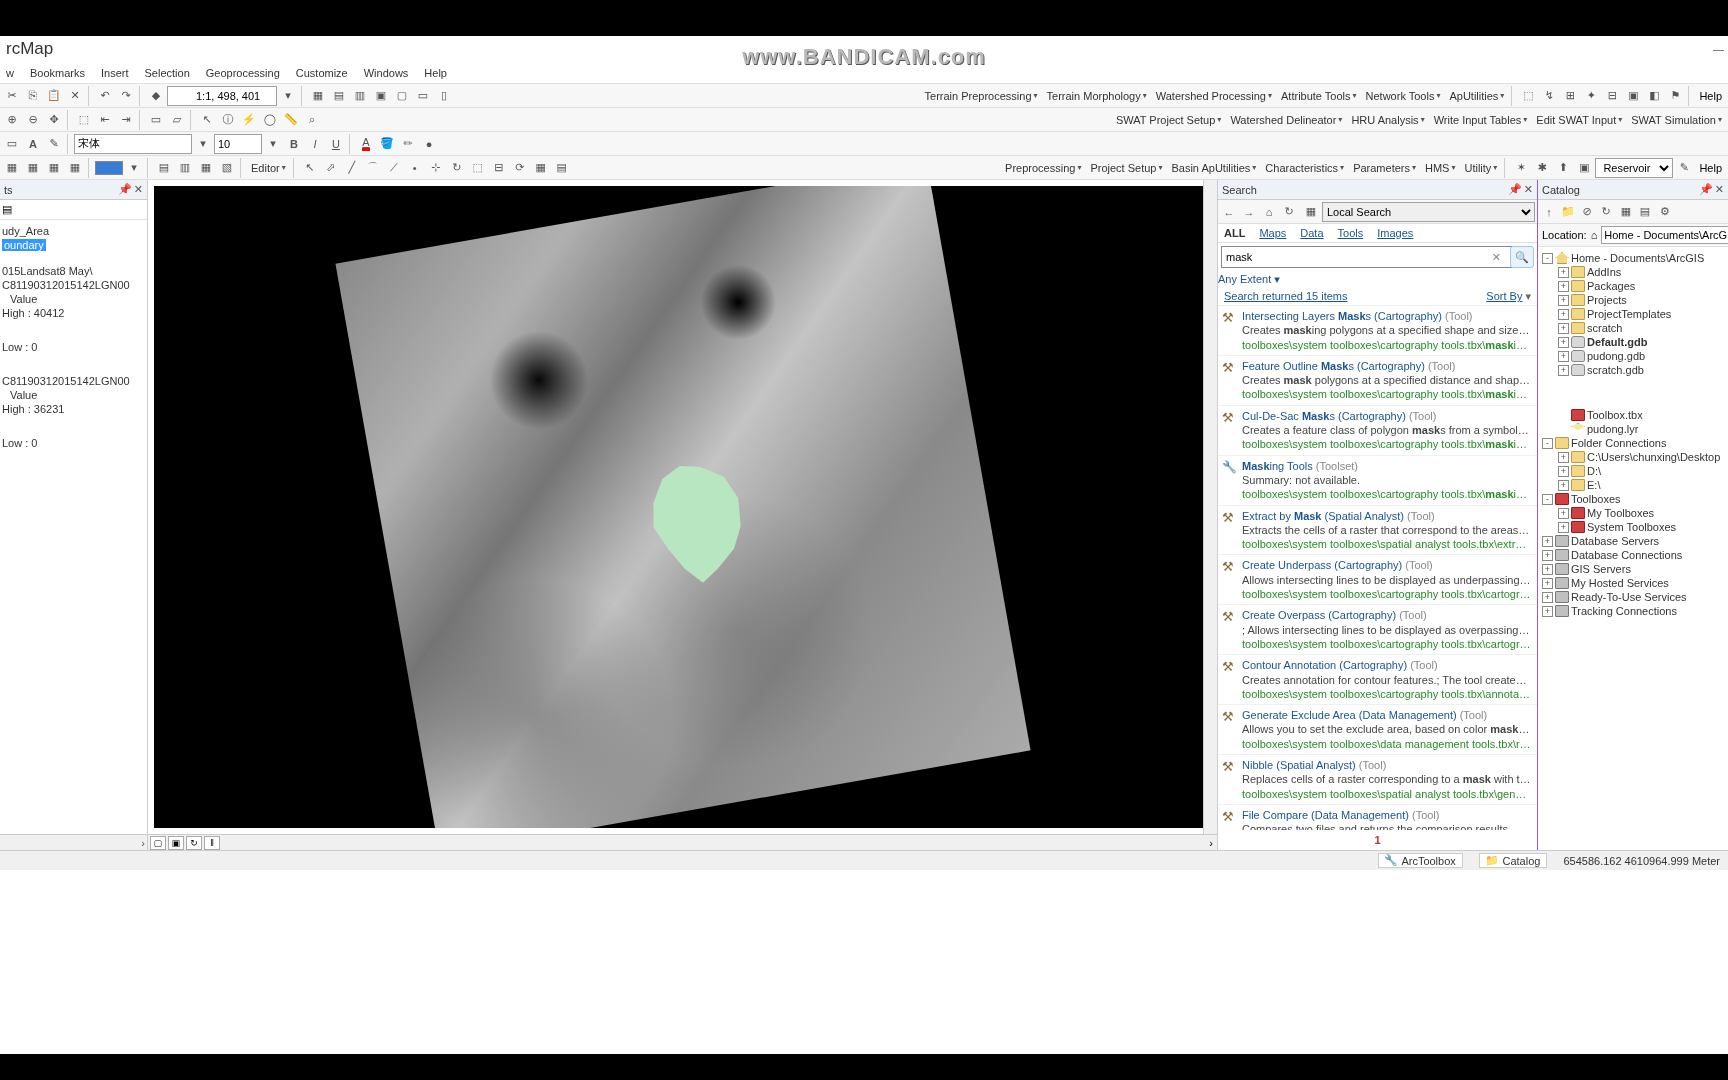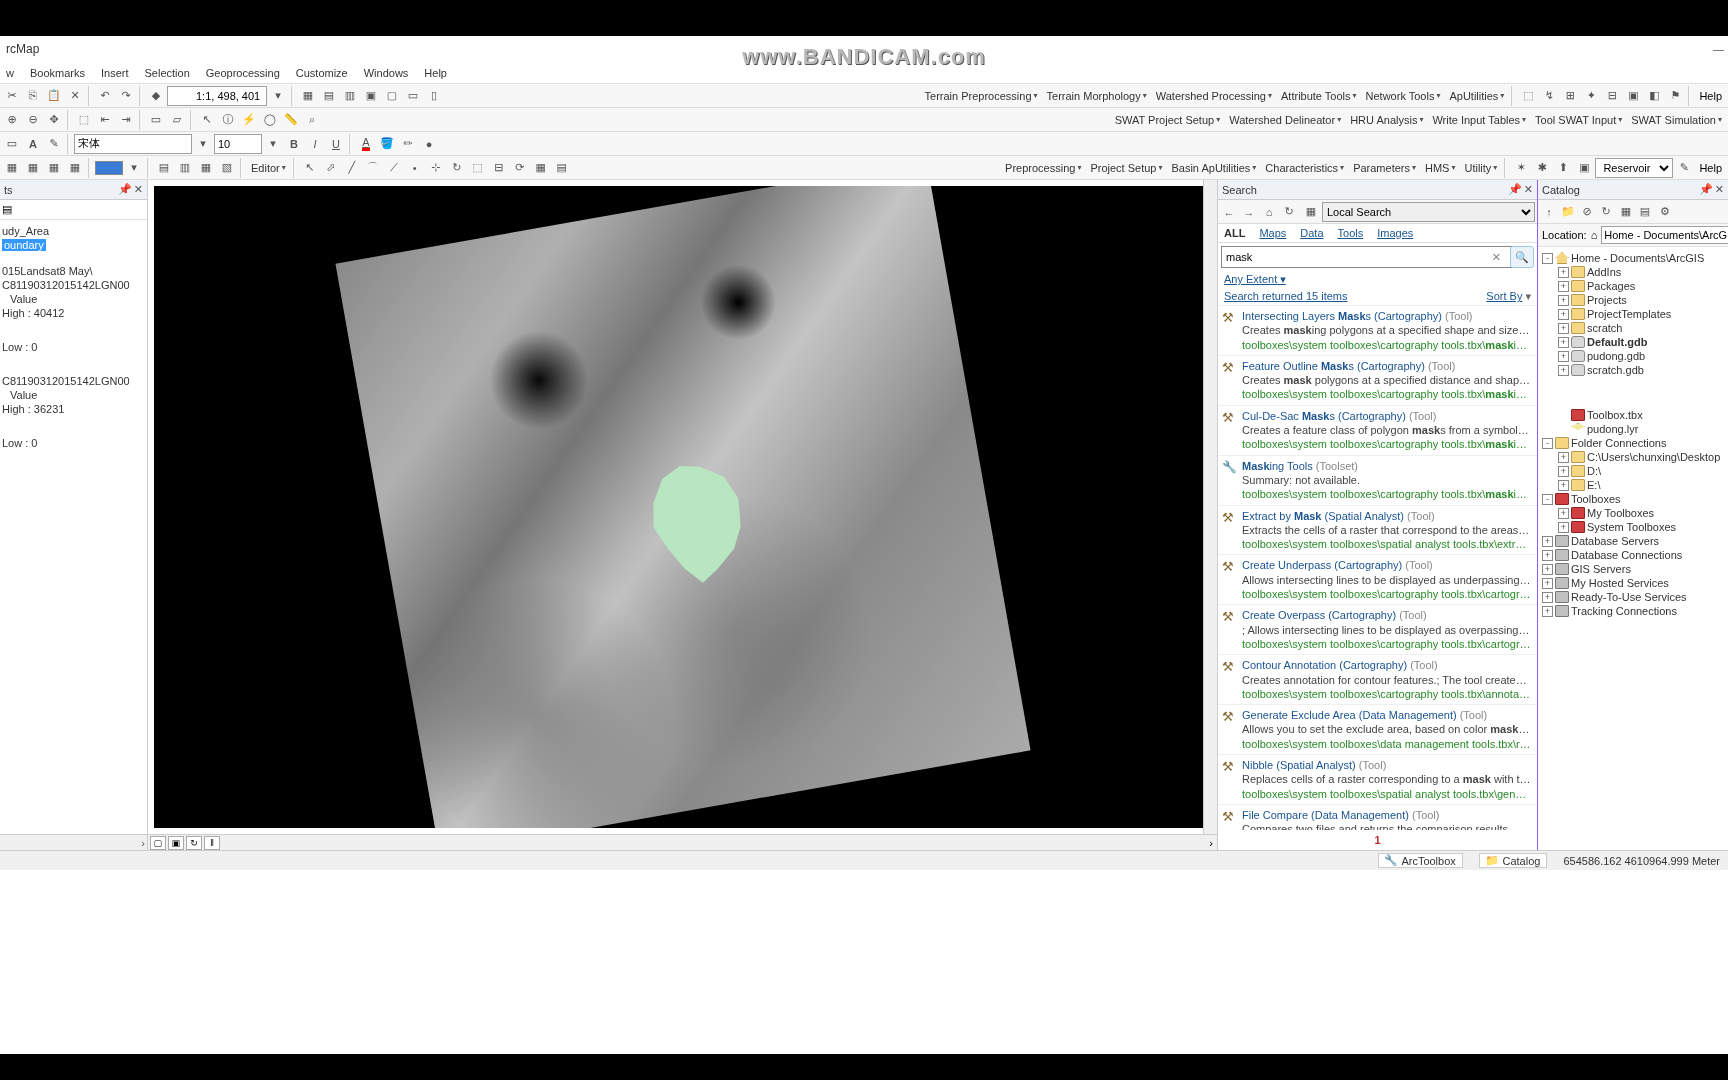--- a/index.html
+++ b/index.html
@@ -4,21 +4,21 @@
 <style>
 * { margin: 0; padding: 0; box-sizing: border-box; font-family: "Segoe UI", Tahoma, sans-serif; font-size: 11px; }
 body { background: #fff; width: 1728px; height: 1080px; overflow: hidden; position: relative; }
 
 .black-bar-top { background: #000; height: 36px; width: 100%; }
 .black-bar-bottom { position: absolute; bottom: 0; background: #000; height: 26px; width: 100%; }
 
 .watermark { position: absolute; top: 44px; left: 50%; transform: translateX(-50%); color: #b9b9b9; font-size: 22px; font-weight: bold; font-family: Arial; letter-spacing: 1px; text-shadow: 1px 1px 0 #555; z-index: 50; }
 
 .titlebar { background: #fff; height: 26px; display: flex; align-items: center; padding: 0 6px; position: relative; }
-.titlebar .title { font-size: 12px; color: #333; }
+.titlebar .title { font-size: 17px; color: #333; }
 .titlebar .wincontrols { position: absolute; right: 4px; display: flex; gap: 18px; color: #555; }
 
 .menubar { background: #fff; height: 22px; display: flex; align-items: center; gap: 16px; padding: 0 6px; border-bottom: 1px solid #e0e0e0; }
 .menubar span { color: #333; cursor: default; }
 
 .toolbar { background: #f7f7f7; min-height: 24px; display: flex; align-items: center; gap: 1px; padding: 1px 2px; border-bottom: 1px solid #dcdcdc; flex-wrap: nowrap; }
 .toolbar .sep { width: 4px; height: 20px; border-left: 1px solid #ccc; margin: 0 2px; }
 .toolbar .btn { width: 20px; height: 20px; display: flex; align-items: center; justify-content: center; color: #555; border: 1px solid transparent; border-radius: 2px; cursor: pointer; }
 .toolbar input[type=text], .toolbar select { height: 20px; border: 1px solid #a0a0a0; padding: 0 3px; background: #fff; }
 .toolbar .menulbl { color: #333; padding: 0 4px; white-space: nowrap; display: flex; align-items: center; cursor: default; }
@@ -67,21 +67,21 @@
 .search-nav { height: 24px; border-bottom: 1px solid #dcdcdc; display: flex; align-items: center; gap: 2px; padding: 0 2px; background: #f7f7f7; }
 .search-nav .btn { width: 18px; height: 18px; display:flex; align-items:center; justify-content:center; color:#555; }
 .search-nav select { flex: 1; height: 20px; border: 1px solid #a0a0a0; }
 .search-tabs { display: flex; gap: 14px; padding: 3px 6px; border-bottom: 1px solid #e0e0e0; }
 .search-tabs span { color: #1a5490; text-decoration: underline; cursor: pointer; }
 .search-tabs .active { color: #333; font-weight: bold; text-decoration: none; }
 .search-box { display: flex; padding: 3px; gap: 3px; }
 .search-box input { flex: 1; height: 22px; border: 1px solid #888; padding: 0 4px; }
 .search-box .clear { position: relative; margin-left: -24px; margin-right: 6px; align-self: center; color: #888; cursor: pointer; }
 .search-box .go { width: 24px; height: 22px; border: 1px solid #a0c8e8; background: #eaf3fb; border-radius: 3px; display:flex; align-items:center; justify-content:center; color: #1a5490; }
-.search-meta { padding: 2px 6px; color: #1a5490; text-decoration: underline; cursor: pointer; }
+.search-meta { padding: 2px 0; color: #1a5490; cursor: pointer; }
 .search-row { padding: 2px 6px; display: flex; justify-content: space-between; color: #666; border-bottom: 1px solid #eee; }
 .search-row a { color: #1a5490; text-decoration: underline; cursor: pointer; }
 .results { overflow-y: auto; flex: 1; }
 .results::-webkit-scrollbar { width: 14px; }
 .results::-webkit-scrollbar-track { background: #f0f0f0; }
 .results::-webkit-scrollbar-thumb { background: #c6c6c6; border: 1px solid #aaa; }
 .result { padding: 3px 6px 3px 24px; border-bottom: 1px solid #f0f0f0; position: relative; line-height: 1.3; }
 .result .ricon { position: absolute; left: 4px; top: 4px; width: 16px; height: 16px; }
 .result .rtitle { color: #1a5490; cursor: pointer; }
 .result .rtitle b { font-weight: bold; }
@@ -147,21 +147,21 @@
 <div class="toolbar">
   <span class="btn">✂</span>
   <span class="btn">⎘</span>
   <span class="btn">📋</span>
   <span class="btn">✕</span>
   <span class="sep"></span>
   <span class="btn">↶</span>
   <span class="btn">↷</span>
   <span class="sep"></span>
   <span class="btn">◆</span>
-  <input type="text" style="width: 100px; padding-left: 28px;" value="1:1, 498, 401">
+  <input type="text" style="width: 110px; padding-left: 28px;" value="1:1, 498, 401">
   <span class="btn">▾</span>
   <span class="sep"></span>
   <span class="btn">▦</span>
   <span class="btn">▤</span>
   <span class="btn">▥</span>
   <span class="btn">▣</span>
   <span class="btn">▢</span>
   <span class="btn">▭</span>
   <span class="btn">▯</span>
   <div style="flex:1"></div>
@@ -200,21 +200,21 @@
   <span class="btn">ⓘ</span>
   <span class="btn">⚡</span>
   <span class="btn">◯</span>
   <span class="btn">📏</span>
   <span class="btn">⌕</span>
   <div style="flex:1"></div>
   <span class="menulbl">SWAT Project Setup</span>
   <span class="menulbl">Watershed Delineator</span>
   <span class="menulbl">HRU Analysis</span>
   <span class="menulbl">Write Input Tables</span>
-  <span class="menulbl">Tool SWAT Input</span>
+  <span class="menulbl">Edit SWAT Input</span>
   <span class="menulbl">SWAT Simulation</span>
 </div>
 
 <div class="toolbar">
   <span class="btn">▭</span>
   <span class="btn" style="font-weight:bold">A</span>
   <span class="btn">✎</span>
   <span class="sep"></span>
   <input type="text" style="width: 118px;" value="宋体">
   <span class="btn">▾</span>

